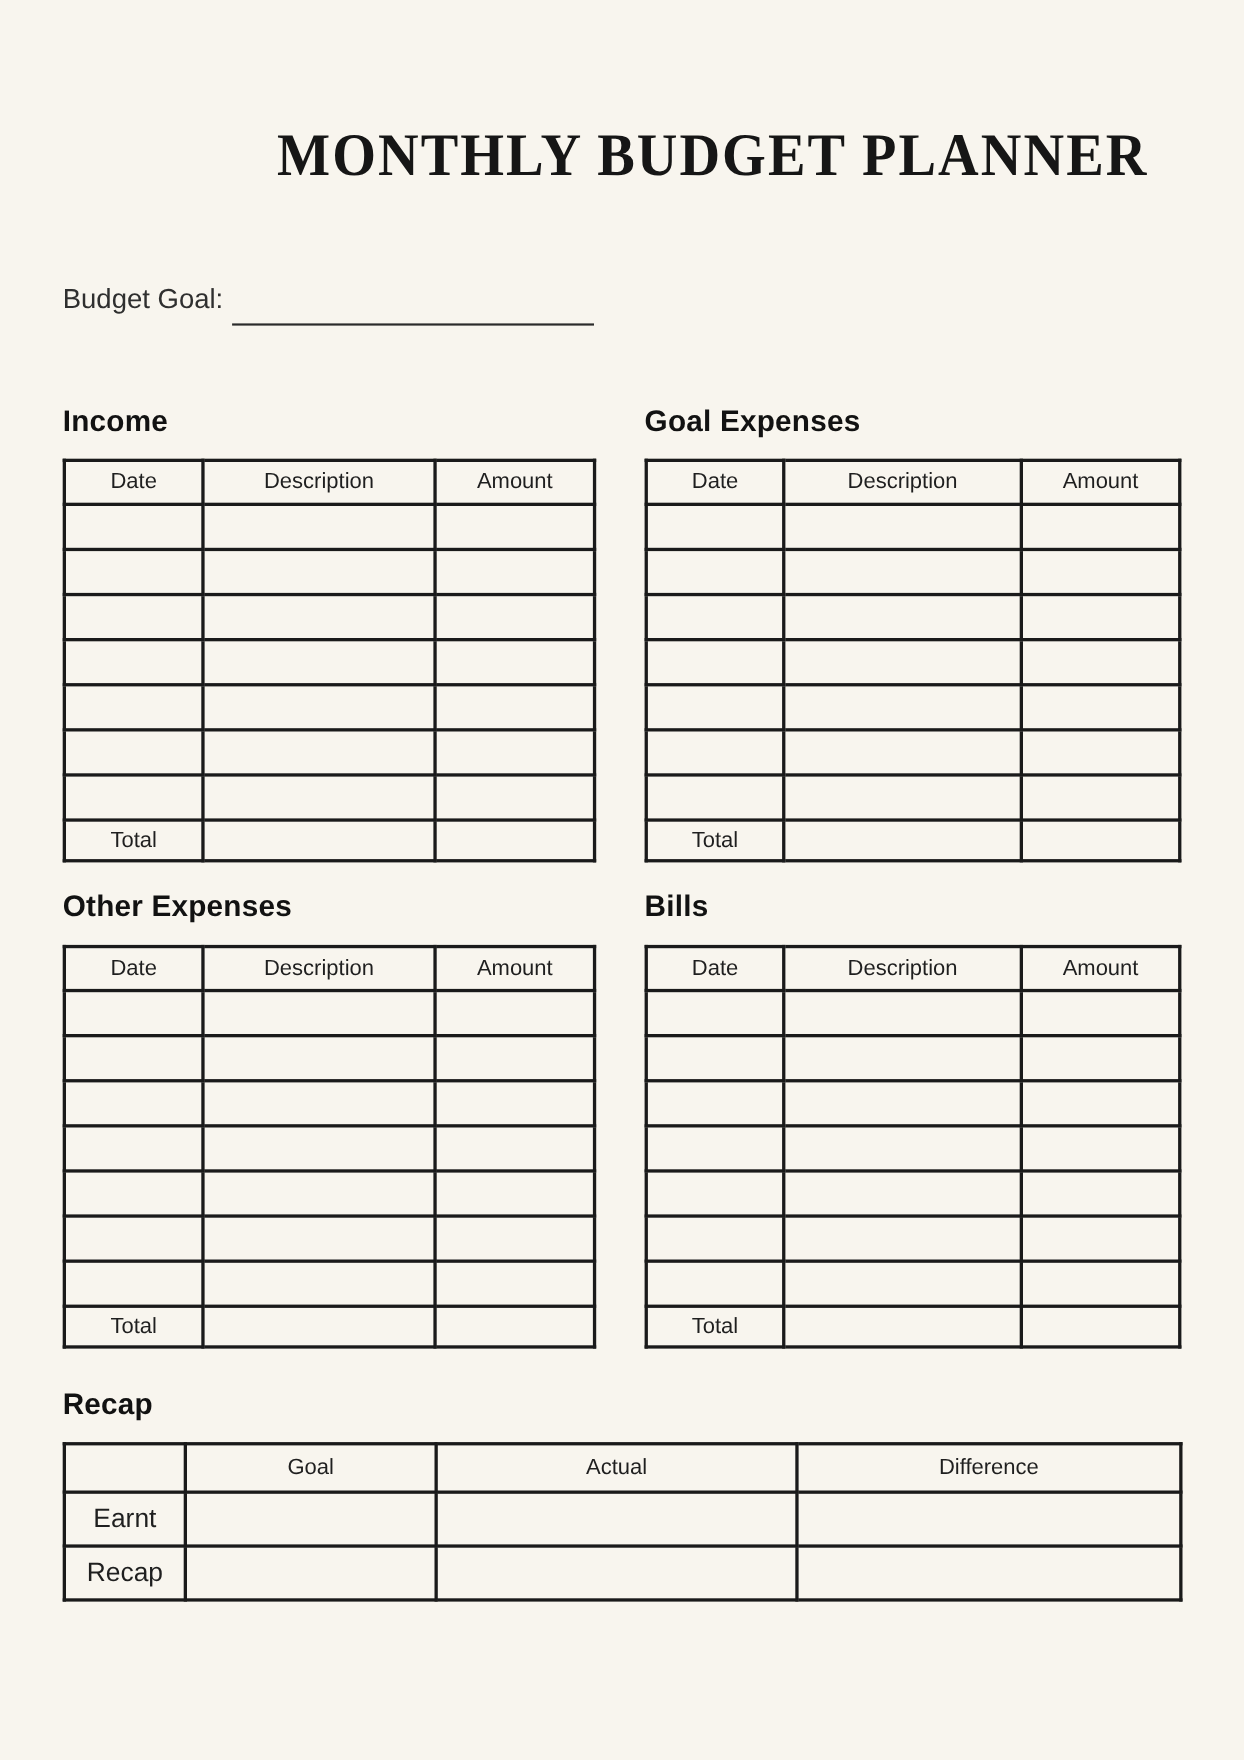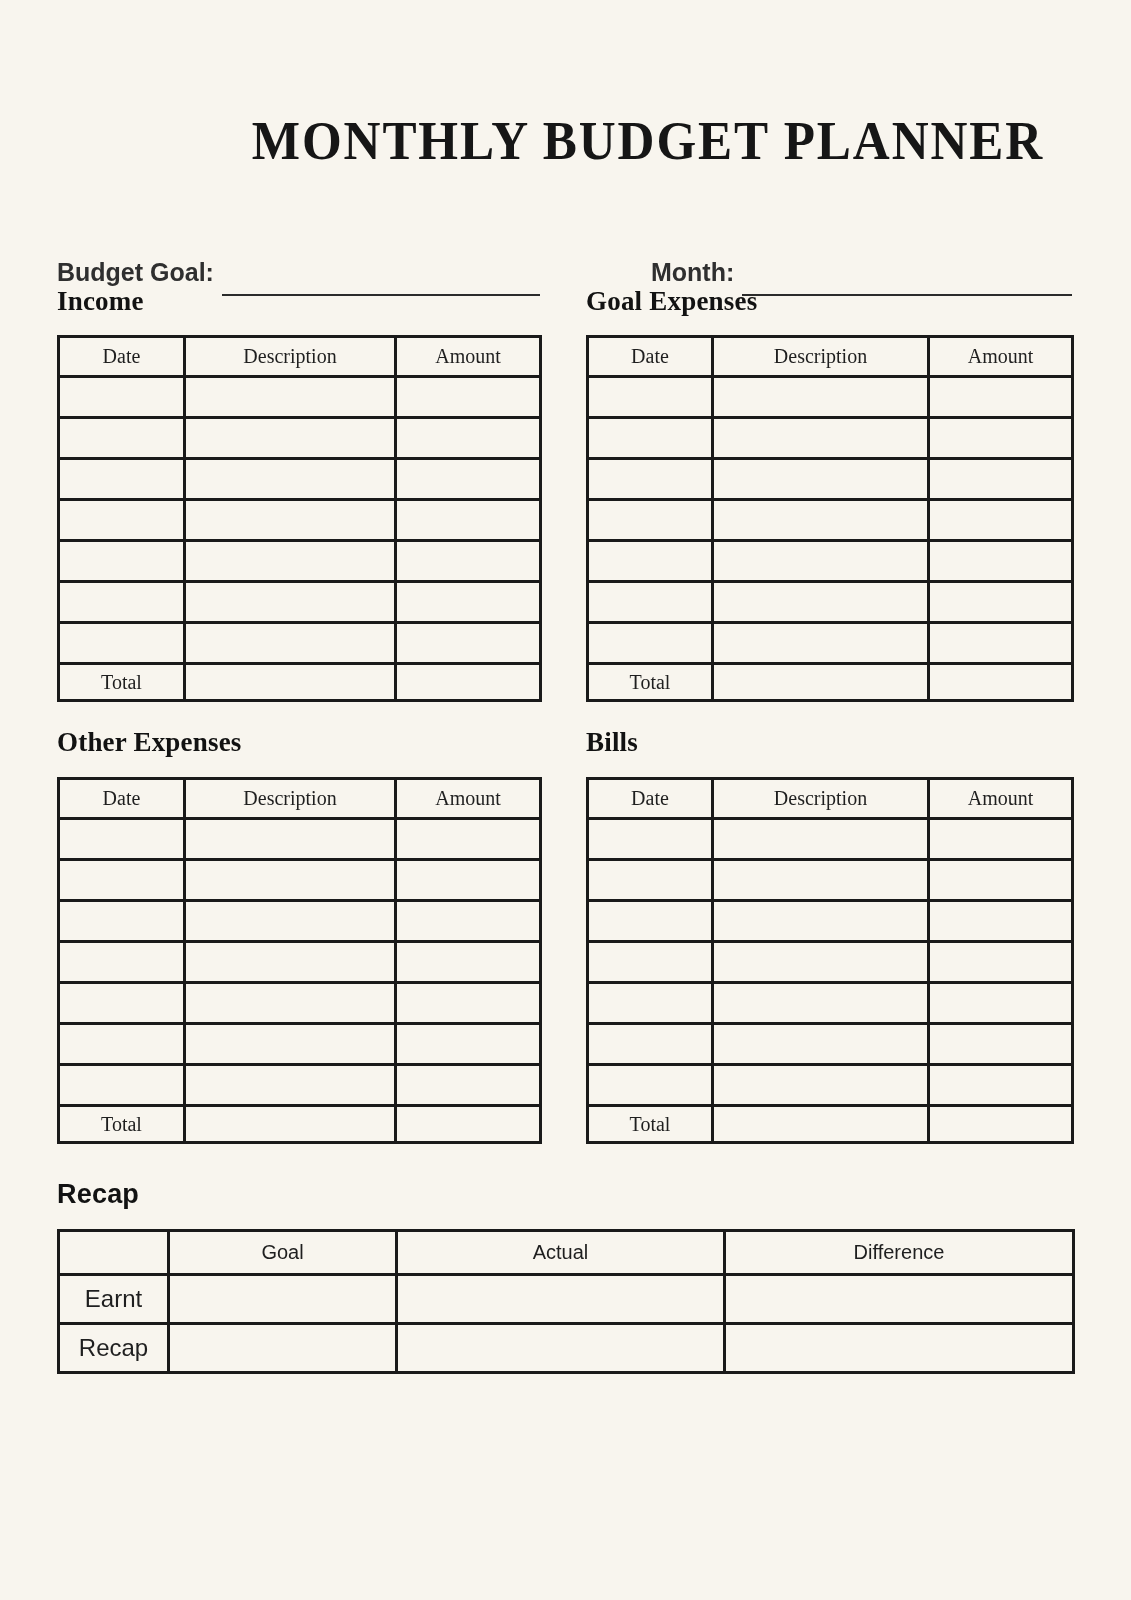--- a/index.html
+++ b/index.html
@@ -23,40 +23,40 @@
     line-height: 1;
     letter-spacing: 2px;
     color: #161616;
     white-space: nowrap;
     transform: scaleX(0.93);
     transform-origin: center;
   }
 
   
   .fields { display: flex; margin-top: 52px; }
-  .field { display: flex; align-items: flex-end; font-weight: bold; }
+  .field { display: flex; align-items: flex-end; }
   .field-goal  { width: 483px; }
   .field-month { width: 421px; margin-left: 111px; }
   .field-label {
     font-size: 25px; line-height: 1.2;
     color: #2f2f2f; white-space: nowrap;
   }
   .field-line {
     flex: 1; height: 0;
     border-bottom: 2px solid #2b2b2b;
     margin-left: 8px; margin-bottom: -9px;
   }
 
   
   .grid {
     display: grid;
     grid-template-columns: 482px 485px;
     column-gap: 47px;
     row-gap: 26px;
-    font-family: Liberation Serif, serif;
+    margin-top: 82px;
   }
   .section-heading {
     margin: 0 0 19px 0;
     font-size: 27px; font-weight: bold;
     line-height: 1.1; color: #121212;
     letter-spacing: 0.2px;
   }
 
   
   table.sheet { width: 100%; border-collapse: collapse; table-layout: fixed; }
@@ -86,24 +86,20 @@
 
 <main class="page">
 
   <div class="title-wrap">
     <h1 class="title">MONTHLY BUDGET PLANNER</h1>
   </div>
 
   <div class="fields">
     <div class="field field-goal">
       <span class="field-label">Budget Goal:</span>
-      <span class="field-line"></span>
-    </div>
-    <div class="field field-month">
-      <span class="field-label">Month:</span>
       <span class="field-line"></span>
     </div>
   </div>
 
   <div class="grid">
 
     <section class="block">
       <h2 class="section-heading">Income</h2>
       <table class="sheet">
         <colgroup>

